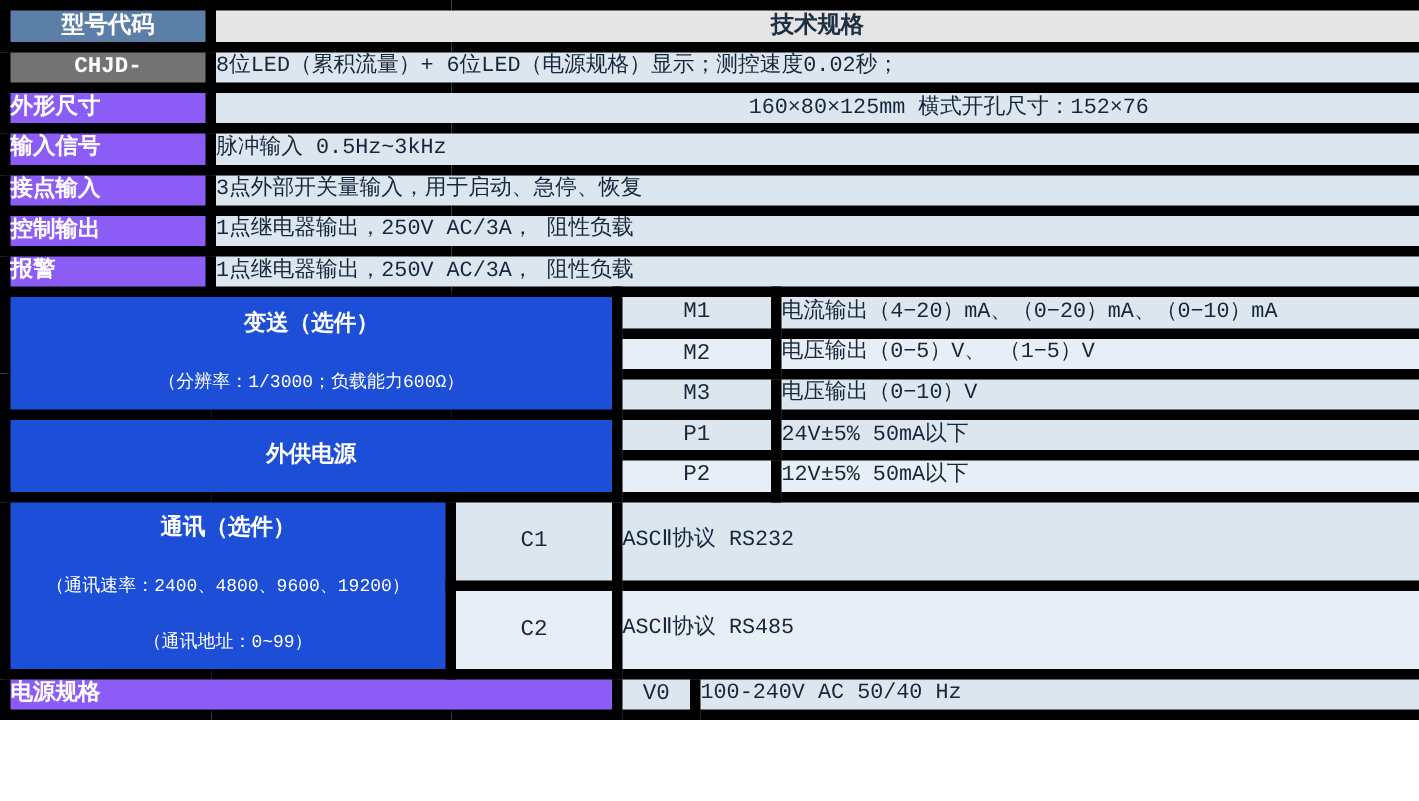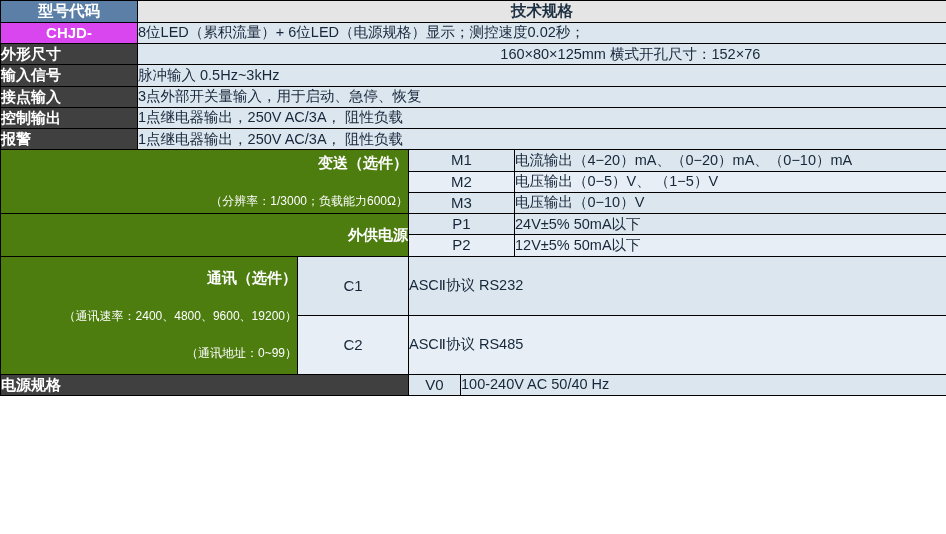--- a/index.html
+++ b/index.html
@@ -16,23 +16,24 @@
     height: 534px;
     background: #ffffff;
     overflow: hidden;
   }
   table.spec {
     border-collapse: collapse;
     width: 946px;
     table-layout: fixed;
   }
   table.spec td {
-    border: 1px solid #000000;
+    border: 7px solid #000000;
     padding: 0;
     vertical-align: middle;
+    font-family: Liberation Mono, monospace;
   }
   .cell {
     padding: 6px 10px;
     font-size: 14.5px;
     line-height: 1.35;
     box-sizing: border-box;
   }
   
   .hdr-left {
     background: #5b7fa6;
@@ -43,29 +44,29 @@
   }
   .hdr-right {
     background: #e5e5e5;
     color: #1d2f42;
     text-align: center;
     font-size: 15.5px;
     font-weight: bold;
   }
   
   .lbl {
-    background: #404040;
+    background: #8b5cf6;
     color: #ffffff;
     font-size: 15px;
     font-weight: bold;
     text-align: left;
     padding-left: 10px;
   }
   .lbl-center {
-    background: #d946ef;
+    background: #737373;
     color: #ffffff;
     font-size: 15px;
     font-weight: bold;
     text-align: center;
   }
   
   .val {
     background: #dce6ef;
     color: #16273a;
     font-size: 14.5px;
@@ -100,24 +101,24 @@
     font-size: 15px;
     font-weight: bold;
   }
   .val-row2 {
     display: flex;
     justify-content: flex-start;
     align-items: center;
   }
   .val-row2 .p1 { flex: 0 0 62%; text-align: right; }
   .lbl-tall {
-    background: #4d7c0f;
+    background: #1d4ed8;
     color: #ffffff;
     vertical-align: middle;
-    text-align: right;
+    text-align: center;
     padding: 8px 10px;
   }
 </style>
 </head>
 <body>
 
 <div id="sheet">
   <table class="spec">
     <colgroup>
       <col style="width:137px">

